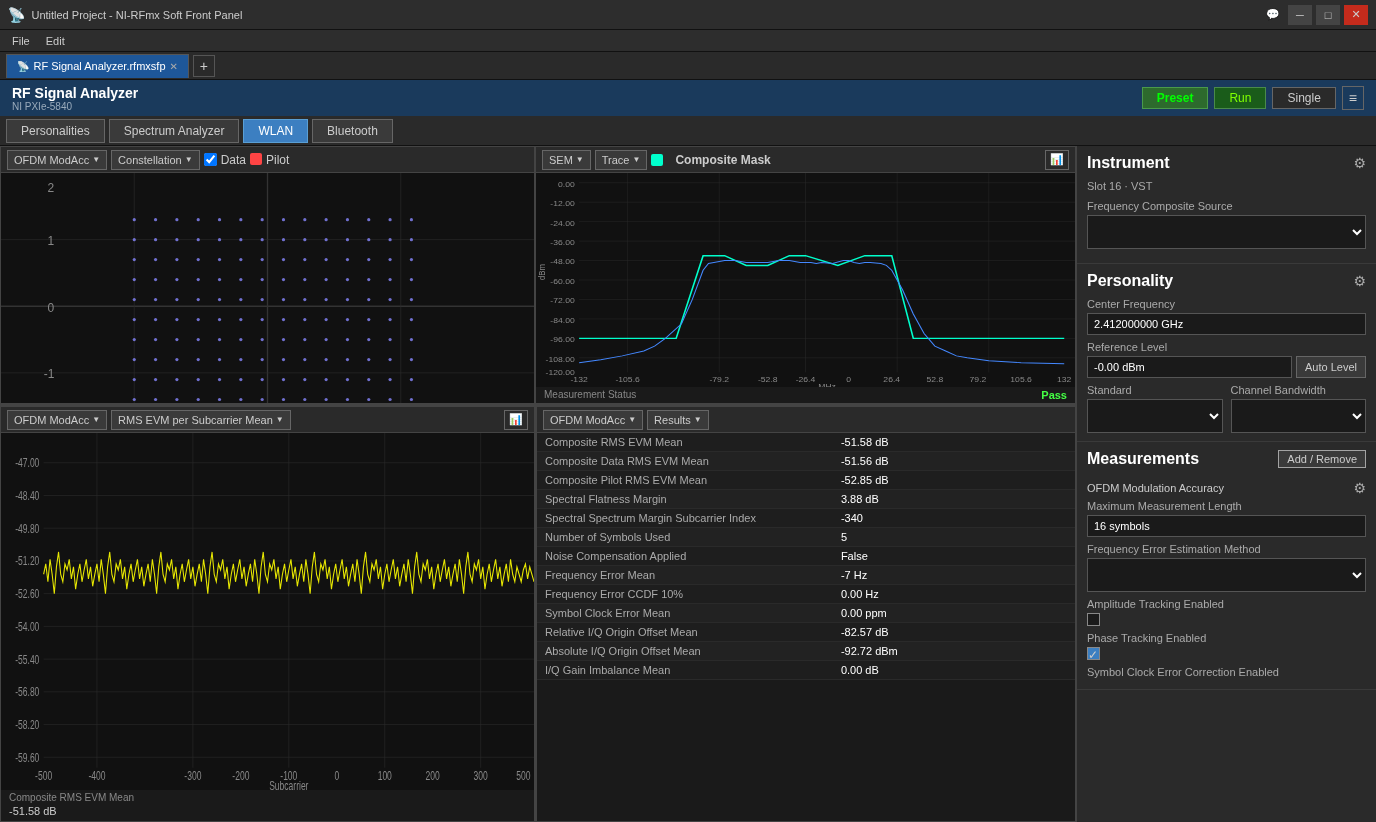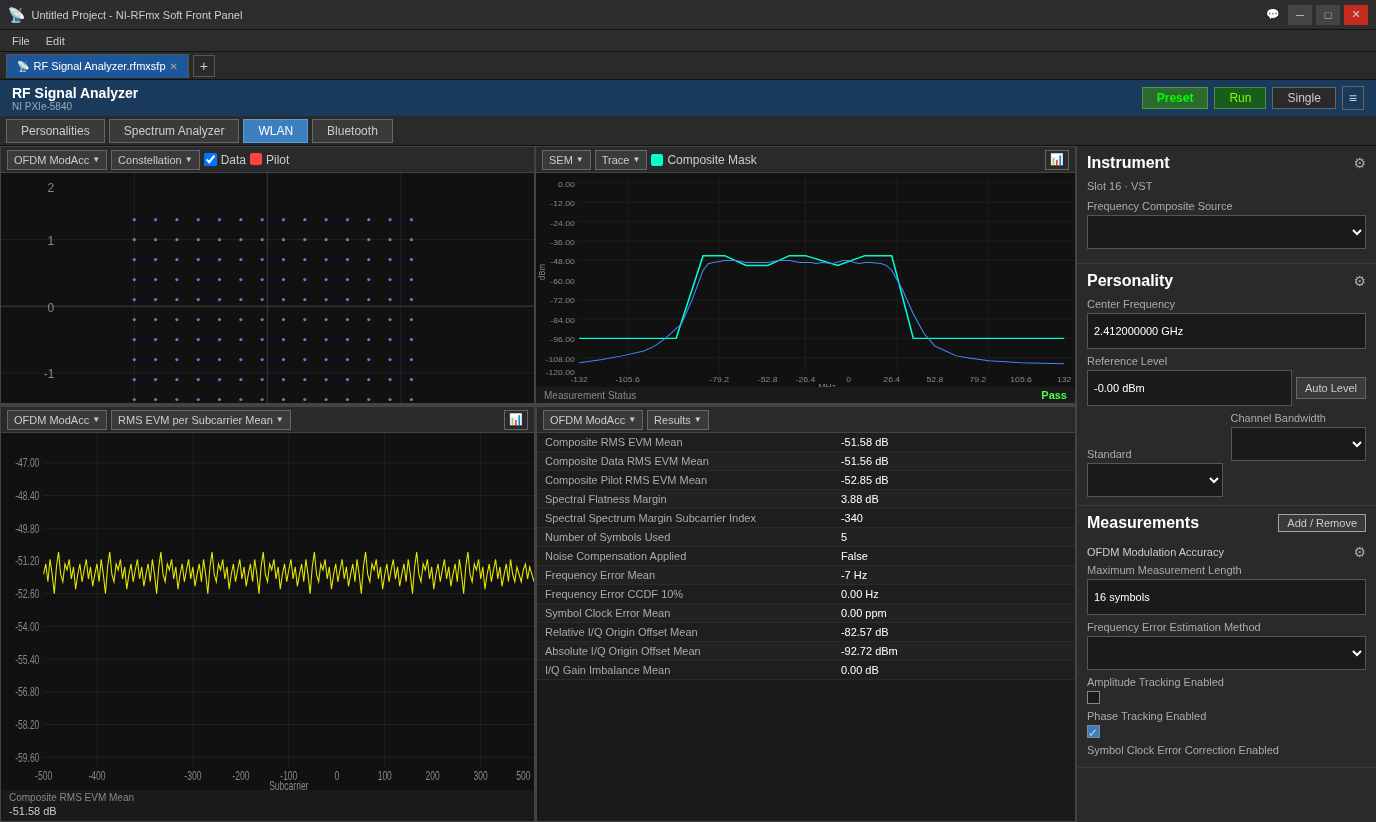--- a/index.html
+++ b/index.html
@@ -213,21 +213,21 @@
       display: flex; align-items: center; justify-content: space-between;
       margin-bottom: 8px;
     }
     .sidebar-section-title { font-size: 16px; font-weight: bold; color: #fff; }
     .sidebar-gear { background: none; border: none; color: #aaa; cursor: pointer; font-size: 14px; }
     .sidebar-label { font-size: 11px; color: #aaa; margin-bottom: 3px; }
     .sidebar-value-row { display: flex; gap: 4px; margin-bottom: 6px; align-items: center; }
     .sidebar-slot-info { font-size: 11px; color: #aaa; margin-bottom: 8px; }
     .sidebar-input {
       background: #1a1a1a; border: 1px solid #555; color: #fff;
-      padding: 3px 6px; font-size: 11px; width: 100%; height: 36px;
+      padding: 3px 6px; font-size: 11px; width: 100%; height: 22px;
     }
     .sidebar-input-small { width: calc(100% - 80px); }
     .sidebar-select {
       background: #1a1a1a; border: 1px solid #555; color: #fff;
       padding: 16px 4px; font-size: 11px; width: 100%; height: 22px; cursor: pointer;
     }
     .sidebar-btn {
       background: #3a3a3a; border: 1px solid #666; color: #ccc;
       padding: 2px 8px; cursor: pointer; font-size: 11px; height: 22px; white-space: nowrap;
     }
@@ -521,21 +521,21 @@
       <div class="panel sem-panel">
         <div class="panel-toolbar">
           <button class="select-btn">
             <span>SEM</span>
             <span class="arrow">▼</span>
           </button>
           <button class="select-btn">
             <span>Trace</span>
             <span class="arrow">▼</span>
           </button>
-          <span style="display:flex;align-items:center;gap:4px;">
+          <span style="display:flex;align-items:center;gap:12px;font-weight:bold;">
             <span style="width:12px;height:12px;background:#00ffcc;display:inline-block;border-radius:2px;"></span>
             <span>Composite Mask</span>
           </span>
           <span style="flex:1"></span>
           <button class="icon-btn">📊</button>
         </div>
         <div class="sem-plot">
           <svg class="sem-svg" viewBox="0 0 500 220" preserveAspectRatio="none">
 
             <rect x="0" y="0" width="500" height="220" fill="#111"></rect>
@@ -583,21 +583,21 @@
             <text x="450" y="215" font-size="8" fill="#888" text-anchor="middle">105.6</text>
             <text x="490" y="215" font-size="8" fill="#888" text-anchor="middle">132</text>
 
             <text x="270" y="222" font-size="8" fill="#888" text-anchor="middle">MHz</text>
 
             <polyline points="40,170 130,170 155,85 175,85 195,95 200,95 215,95 235,85 250,85 280,95 305,85 310,85 330,85 350,170 490,170" fill="none" stroke="#00ffcc" stroke-width="1.5"></polyline>
 
             <polyline points="40,195 60,192 80,188 100,183 110,178 120,170 135,155 145,130 155,100 160,93 165,92 175,90 185,90 195,92 200,92 205,92 215,92 225,90 235,90 245,92 255,92 260,93 265,92 275,93 285,90 290,90 295,92 300,93 305,92 310,92 320,93 325,95 330,100 340,120 350,145 360,165 370,178 380,183 390,188 400,190 420,193 450,195 490,196" fill="none" stroke="#4488ff" stroke-width="1"></polyline>
           </svg>
         </div>
-        <div style="display:flex;justify-content:space-between;padding:2px 8px;align-items:center;">
+        <div style="display:flex;justify-content:space-between;padding:2px 8px;">
           <span style="font-size:10px;color:#888;">Measurement Status</span>
           <span style="font-size:11px;color:#44ff44;font-weight:bold;">Pass</span>
         </div>
       </div>
     </div>
 
     <div class="bottom-panels">
 
       <div class="panel evm-panel">
         <div class="panel-toolbar">
@@ -761,21 +761,21 @@
       <div class="sidebar-label">Center Frequency</div>
       <div class="sidebar-value-row">
         <input type="text" class="sidebar-input" value="2.412000000 GHz" style="">
       </div>
       <div class="sidebar-label">Reference Level</div>
       <div class="sidebar-value-row">
         <input type="text" class="sidebar-input sidebar-input-small" style="flex: 1 1 0%;" value="-0.00 dBm">
         <button class="sidebar-btn">Auto Level</button>
       </div>
       <div style="display:flex;gap:8px;">
-        <div style="flex:1;margin-top:36px;">
+        <div style="flex:1;">
           <div class="sidebar-label">Standard</div>
           <select class="sidebar-select">
             <option>802.11ax</option>
           </select>
         </div>
         <div style="flex:1;">
           <div class="sidebar-label">Channel Bandwidth</div>
           <select class="sidebar-select">
             <option>80 MHz</option>
           </select>

